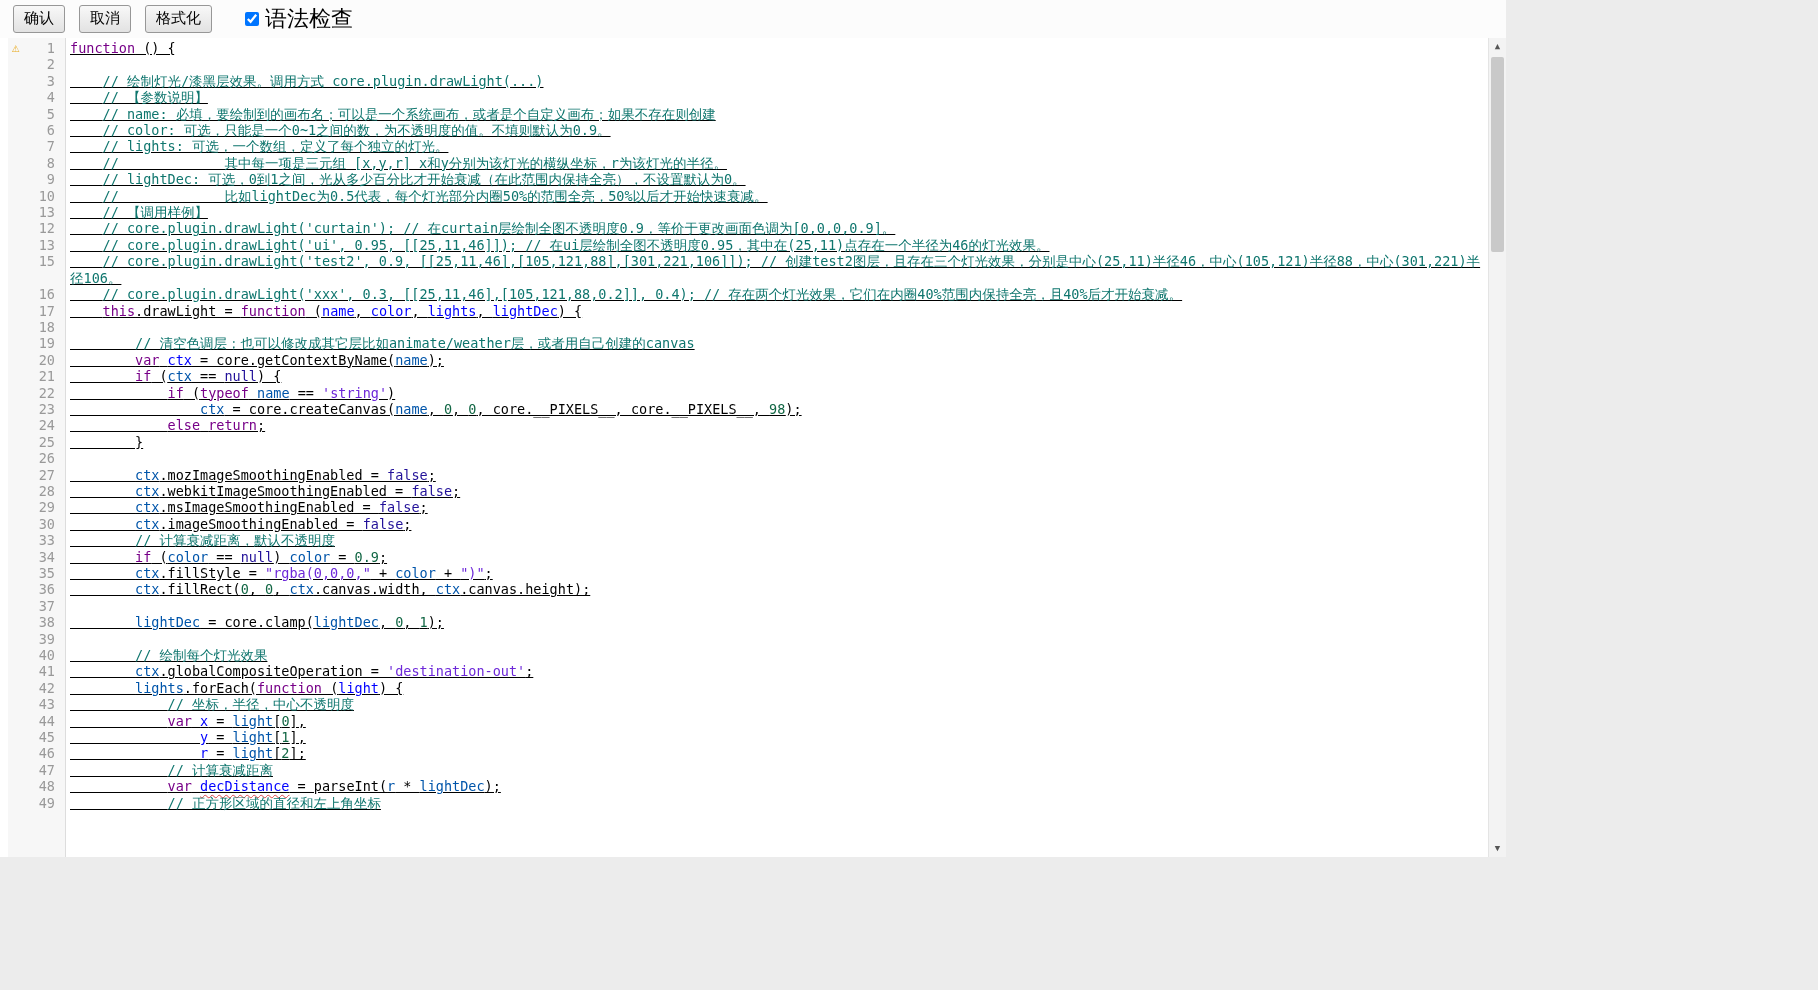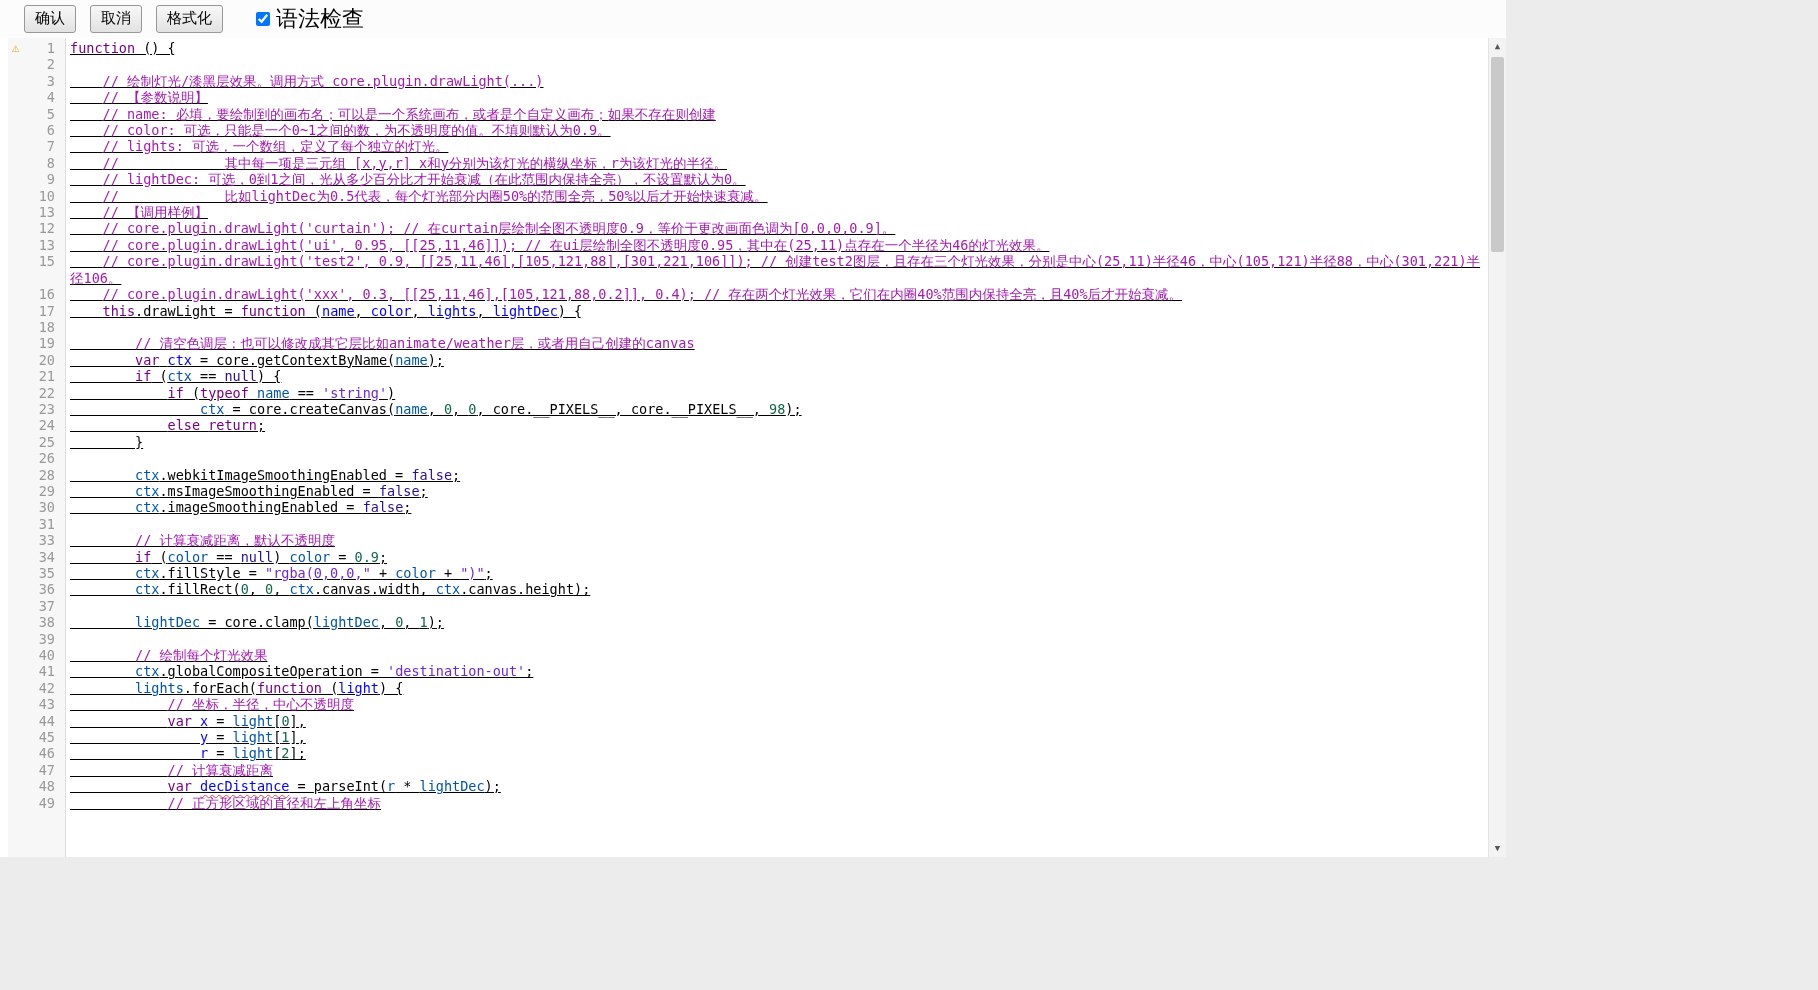--- a/index.html
+++ b/index.html
@@ -12,21 +12,21 @@
   }
   .app{
     position:absolute;left:0;top:0;
     width:1506px;height:857px;
     background:#ffffff;
   }
   
   .toolbar{
     height:38px;
     display:flex;align-items:center;
-    padding-left:24px;
+    padding-left:13px;
     background:#fcfcfc;
   }
   .tb-btn{
     font-family:"Liberation Sans", sans-serif;
     font-size:15px;color:#000;
     background:linear-gradient(#f8f8f8,#e2e2e2);
     border:1px solid #979797;
     border-radius:3px;
     padding:3px 10px 4px 10px;
     margin-right:14px;
@@ -63,21 +63,21 @@
     margin:0;flex:1;
     white-space:pre-wrap;word-break:break-all;
     font:inherit;color:#000;
     padding-left:4px;
     text-decoration:underline;
   }
   .tk-kw{color:#708;}
   .tk-def{color:#00f;}
   .tk-v2{color:#05a;}
   .tk-str{color:#6d28d9;}
-  .tk-cm{color:#a21caf;}
+  .tk-cm{color:#0f766e;}
   .tk-num{color:#164;}
   .tk-atom{color:#219;}
   .tk-pl{color:#000;}
   .tk-def-lint{color:#00f;text-decoration:underline wavy #d44 1px;text-underline-offset:3px;}
   
   .vscroll{
     position:absolute;top:0;right:0;width:17px;height:819px;
     background:#f3f3f3;border-left:1px solid #e4e4e4;
   }
   .vs-arrow{
@@ -259,41 +259,41 @@
           <pre class="cm-code"><span class="tk-pl">        }</span></pre>
         </div>
         <div class="cm-row">
           <div class="cm-gutter-cell">
             <span class="lnum">26</span>
           </div>
           <pre class="cm-code">​</pre>
         </div>
         <div class="cm-row">
           <div class="cm-gutter-cell">
+            <span class="lnum">27</span>
+          </div>
+          <pre class="cm-code"><span class="tk-pl">        </span><span class="tk-v2">ctx</span><span class="tk-pl">.mozImageSmoothingEnabled = </span><span class="tk-atom">false</span><span class="tk-pl">;</span></pre>
+        </div>
+        <div class="cm-row">
+          <div class="cm-gutter-cell">
             <span class="lnum">28</span>
           </div>
           <pre class="cm-code"><span class="tk-pl">        </span><span class="tk-v2">ctx</span><span class="tk-pl">.webkitImageSmoothingEnabled = </span><span class="tk-atom">false</span><span class="tk-pl">;</span></pre>
         </div>
         <div class="cm-row">
           <div class="cm-gutter-cell">
             <span class="lnum">29</span>
           </div>
           <pre class="cm-code"><span class="tk-pl">        </span><span class="tk-v2">ctx</span><span class="tk-pl">.msImageSmoothingEnabled = </span><span class="tk-atom">false</span><span class="tk-pl">;</span></pre>
         </div>
         <div class="cm-row">
           <div class="cm-gutter-cell">
             <span class="lnum">30</span>
           </div>
           <pre class="cm-code"><span class="tk-pl">        </span><span class="tk-v2">ctx</span><span class="tk-pl">.imageSmoothingEnabled = </span><span class="tk-atom">false</span><span class="tk-pl">;</span></pre>
-        </div>
-        <div class="cm-row">
-          <div class="cm-gutter-cell">
-            <span class="lnum">31</span>
-          </div>
-          <pre class="cm-code">​</pre>
         </div>
         <div class="cm-row">
           <div class="cm-gutter-cell">
             <span class="lnum">33</span>
           </div>
           <pre class="cm-code"><span class="tk-cm">        // 计算衰减距离，默认不透明度</span></pre>
         </div>
         <div class="cm-row">
           <div class="cm-gutter-cell">
             <span class="lnum">34</span>

